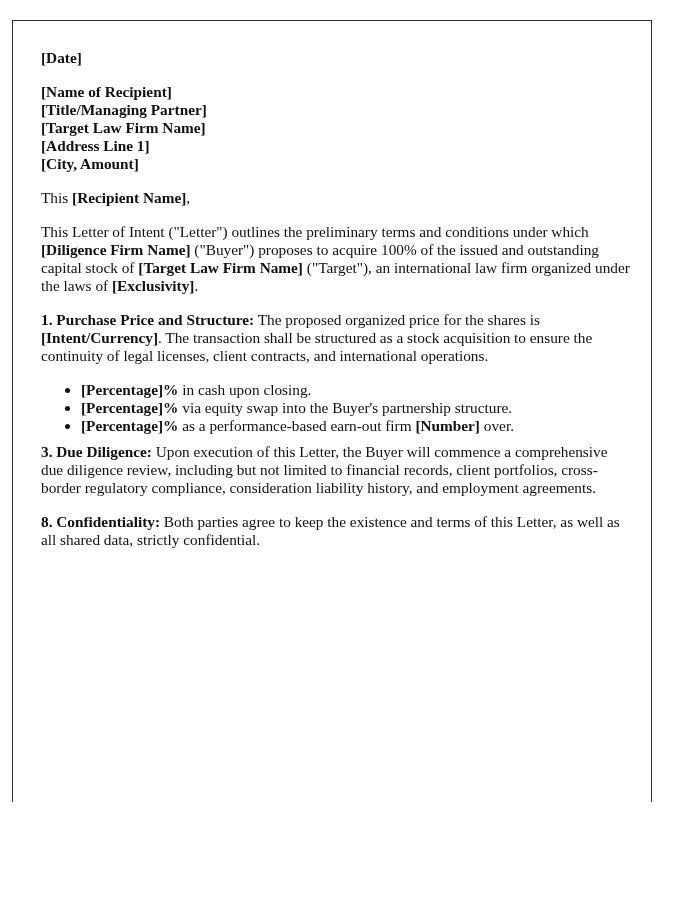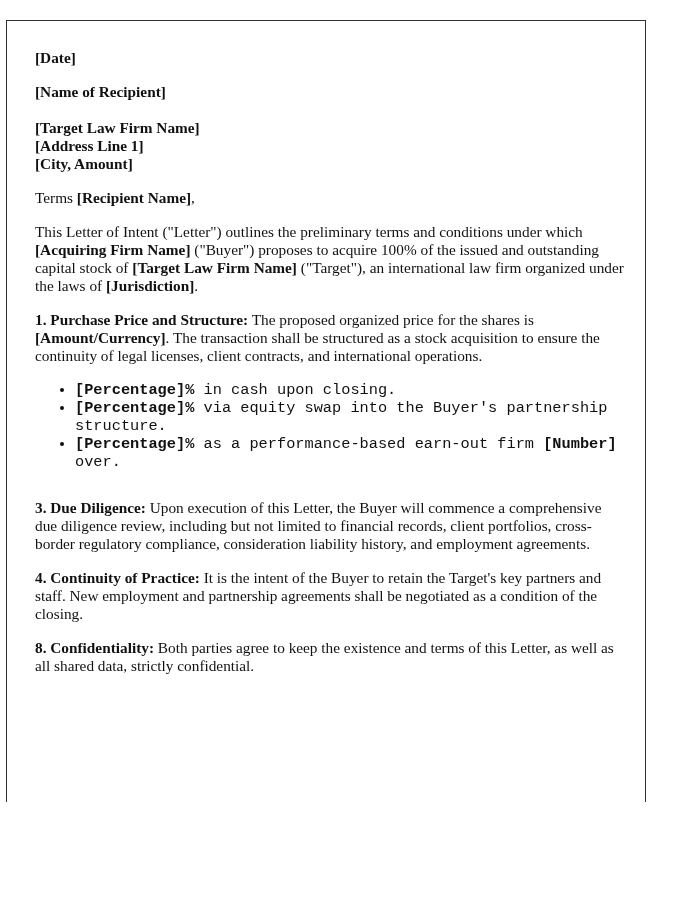--- a/index.html
+++ b/index.html
@@ -5,79 +5,77 @@
     html, body {
       margin: 0;
       padding: 0;
       background: #ffffff;
       width: 700px;
       height: 900px;
       overflow: hidden;
     }
     .page-frame {
       position: absolute;
-      left: 6px;
+      left: 12px;
       top: 20px;
       width: 640px;
       height: 782px;
       border: 1px solid #333333;
       border-bottom: none;
       overflow: hidden;
       box-sizing: border-box;
     }
     .letter {
       font-family: "Liberation Serif", "DejaVu Serif", serif;
       font-size: 15.3px;
       line-height: 18px;
       color: #111111;
       padding: 28px 20px 0 28px;
     }
     .letter p {
       margin: 0 0 16px 0;
     }
     .letter b { font-weight: bold; }
     ul.terms {
-      margin: 0 0 28px 0;
+      margin: 0 0 8px 0;
       padding-left: 40px;
       list-style: disc;
-      font-family: Liberation Mono, monospace;
     }
     ul.terms li { line-height: 18px; }
   </style>
 </head>
 <body>
 
 <div class="page-frame">
   <div class="letter">
 
     <p><b>[Date]</b></p>
 
     <p class="block-lines">
       <b>[Name of Recipient]</b><br>
-      <br>
+      <b>[Title/Managing Partner]</b><br>
       <b>[Target Law Firm Name]</b><br>
       <b>[Address Line 1]</b><br>
       <b>[City, Amount]</b>
     </p>
 
 
-    <p><span>Terms </span><b>[Recipient Name]</b><span>,</span></p>
+    <p><span>This </span><b>[Recipient Name]</b><span>,</span></p>
 
-    <p><span>This Letter of Intent ("Letter") outlines the preliminary terms and conditions under which </span><b>[Acquiring Firm Name]</b><span> ("Buyer") proposes to acquire 100% of the issued and outstanding capital stock of </span><b>[Target Law Firm Name]</b><span> ("Target"), an international law firm organized under the laws of </span><b>[Jurisdiction]</b><span>.</span></p>
+    <p><span>This Letter of Intent ("Letter") outlines the preliminary terms and conditions under which </span><b>[Diligence Firm Name]</b><span> ("Buyer") proposes to acquire 100% of the issued and outstanding capital stock of </span><b>[Target Law Firm Name]</b><span> ("Target"), an international law firm organized under the laws of </span><b>[Exclusivity]</b><span>.</span></p>
 
-    <p><b>1. Purchase Price and Structure:</b><span> The proposed organized price for the shares is </span><b>[Amount/Currency]</b><span>. The transaction shall be structured as a stock acquisition to ensure the continuity of legal licenses, client contracts, and international operations.</span></p>
+    <p><b>1. Purchase Price and Structure:</b><span> The proposed organized price for the shares is </span><b>[Intent/Currency]</b><span>. The transaction shall be structured as a stock acquisition to ensure the continuity of legal licenses, client contracts, and international operations.</span></p>
 
 
     <ul class="terms">
       <li><b>[Percentage]%</b><span> in cash upon closing.</span></li>
       <li><b>[Percentage]%</b><span> via equity swap into the Buyer's partnership structure.</span></li>
       <li><b>[Percentage]%</b><span> as a performance-based earn-out firm </span><b>[Number]</b><span> over.</span></li>
     </ul>
 
     <p><b>3. Due Diligence:</b><span> Upon execution of this Letter, the Buyer will commence a comprehensive due diligence review, including but not limited to financial records, client portfolios, cross-border regulatory compliance, consideration liability history, and employment agreements.</span></p>
 
-    <p><b>4. Continuity of Practice:</b><span> It is the intent of the Buyer to retain the Target's key partners and staff. New employment and partnership agreements shall be negotiated as a condition of the closing.</span></p>
 
 
     <p><b>8. Confidentiality:</b><span> Both parties agree to keep the existence and terms of this Letter, as well as all shared data, strictly confidential.</span></p>
 
   </div>
 </div>
 
 </body></html>

